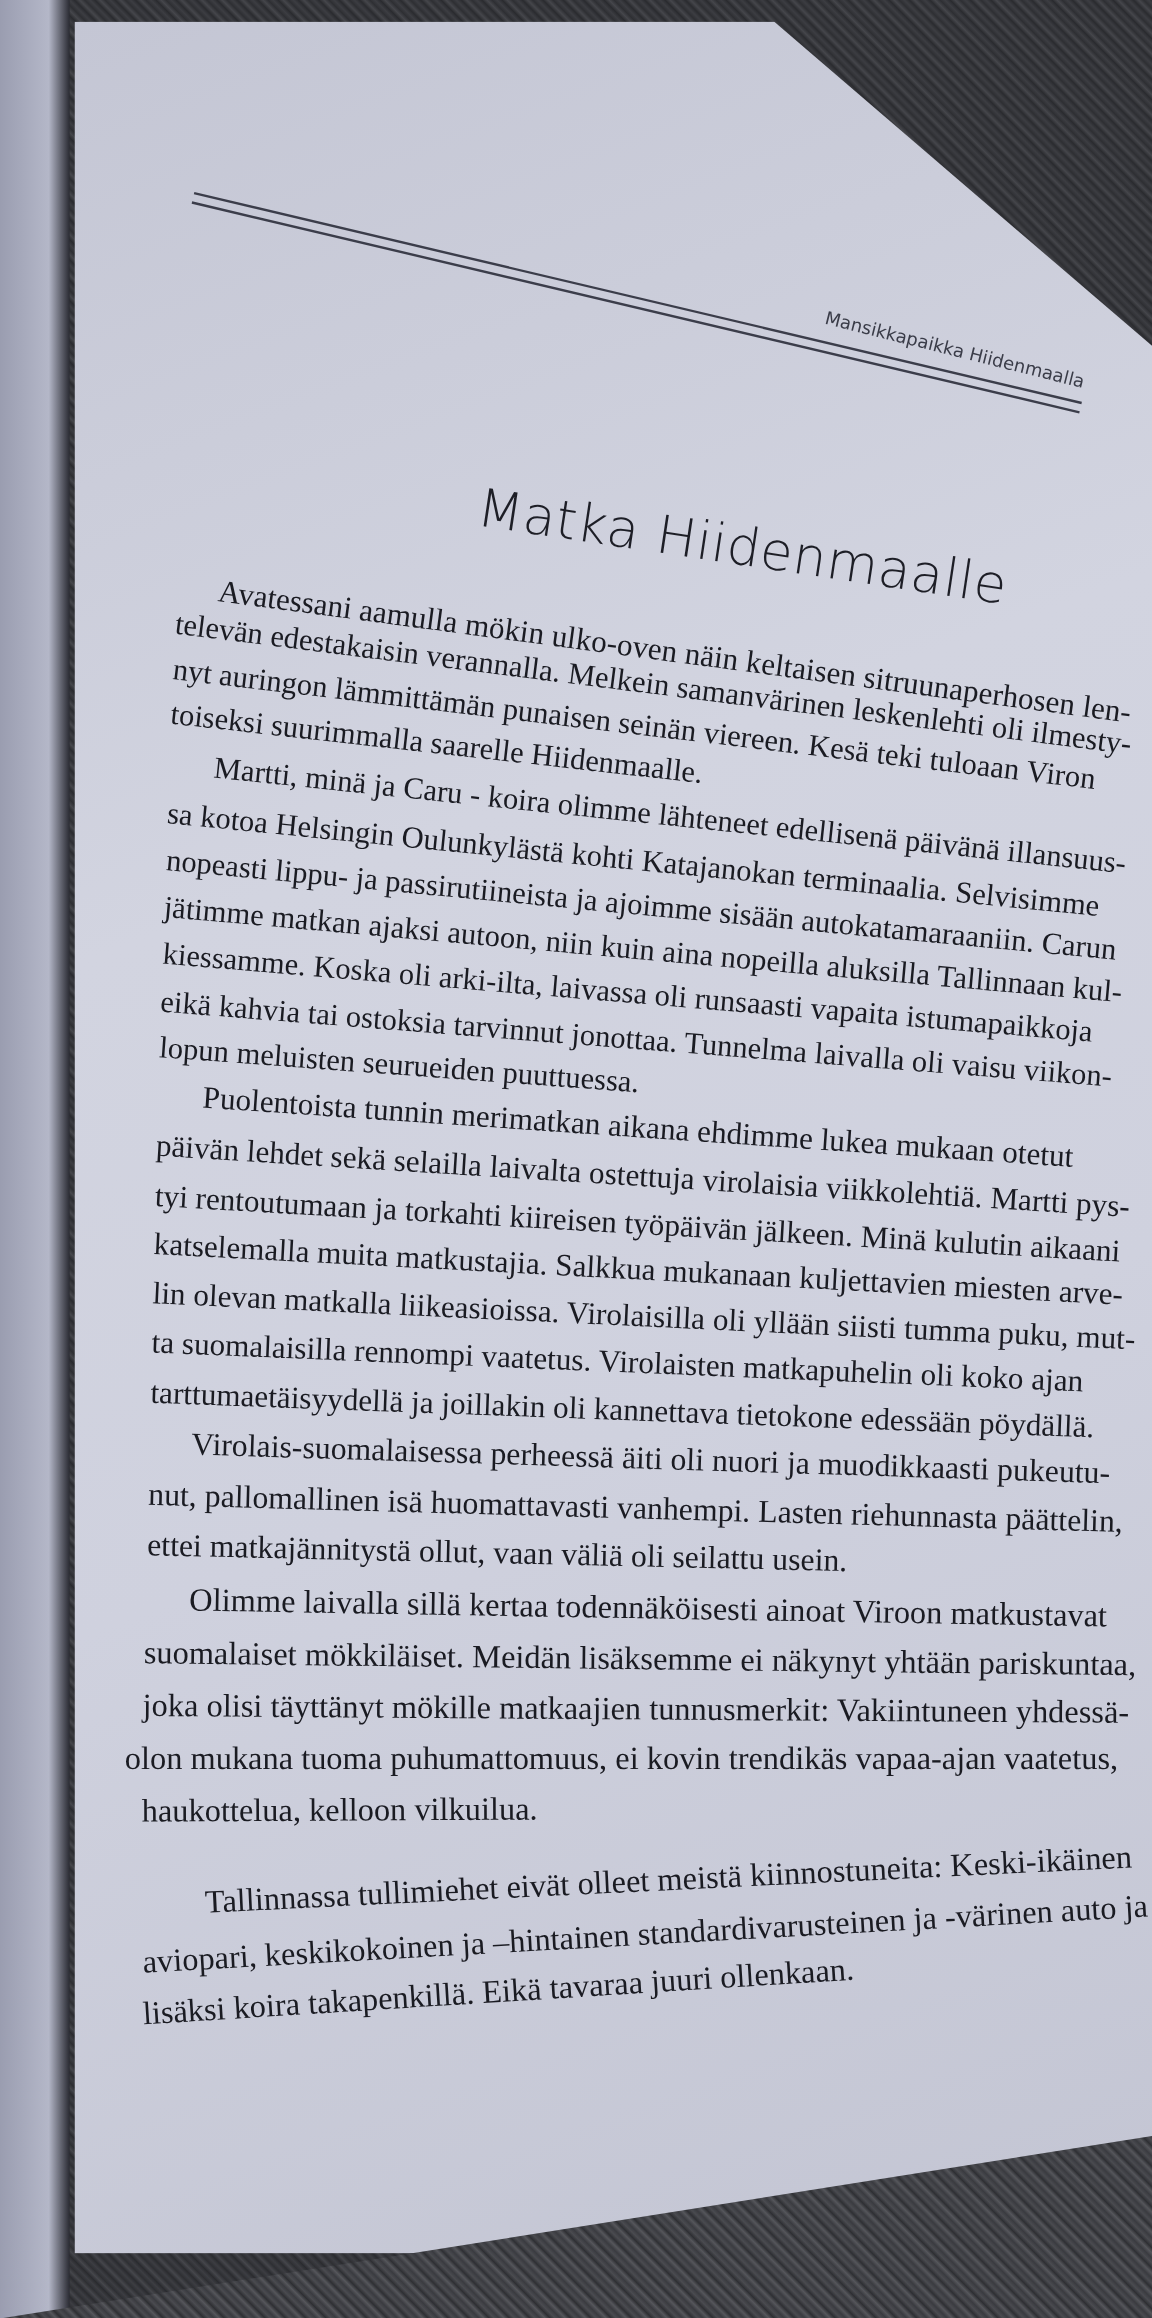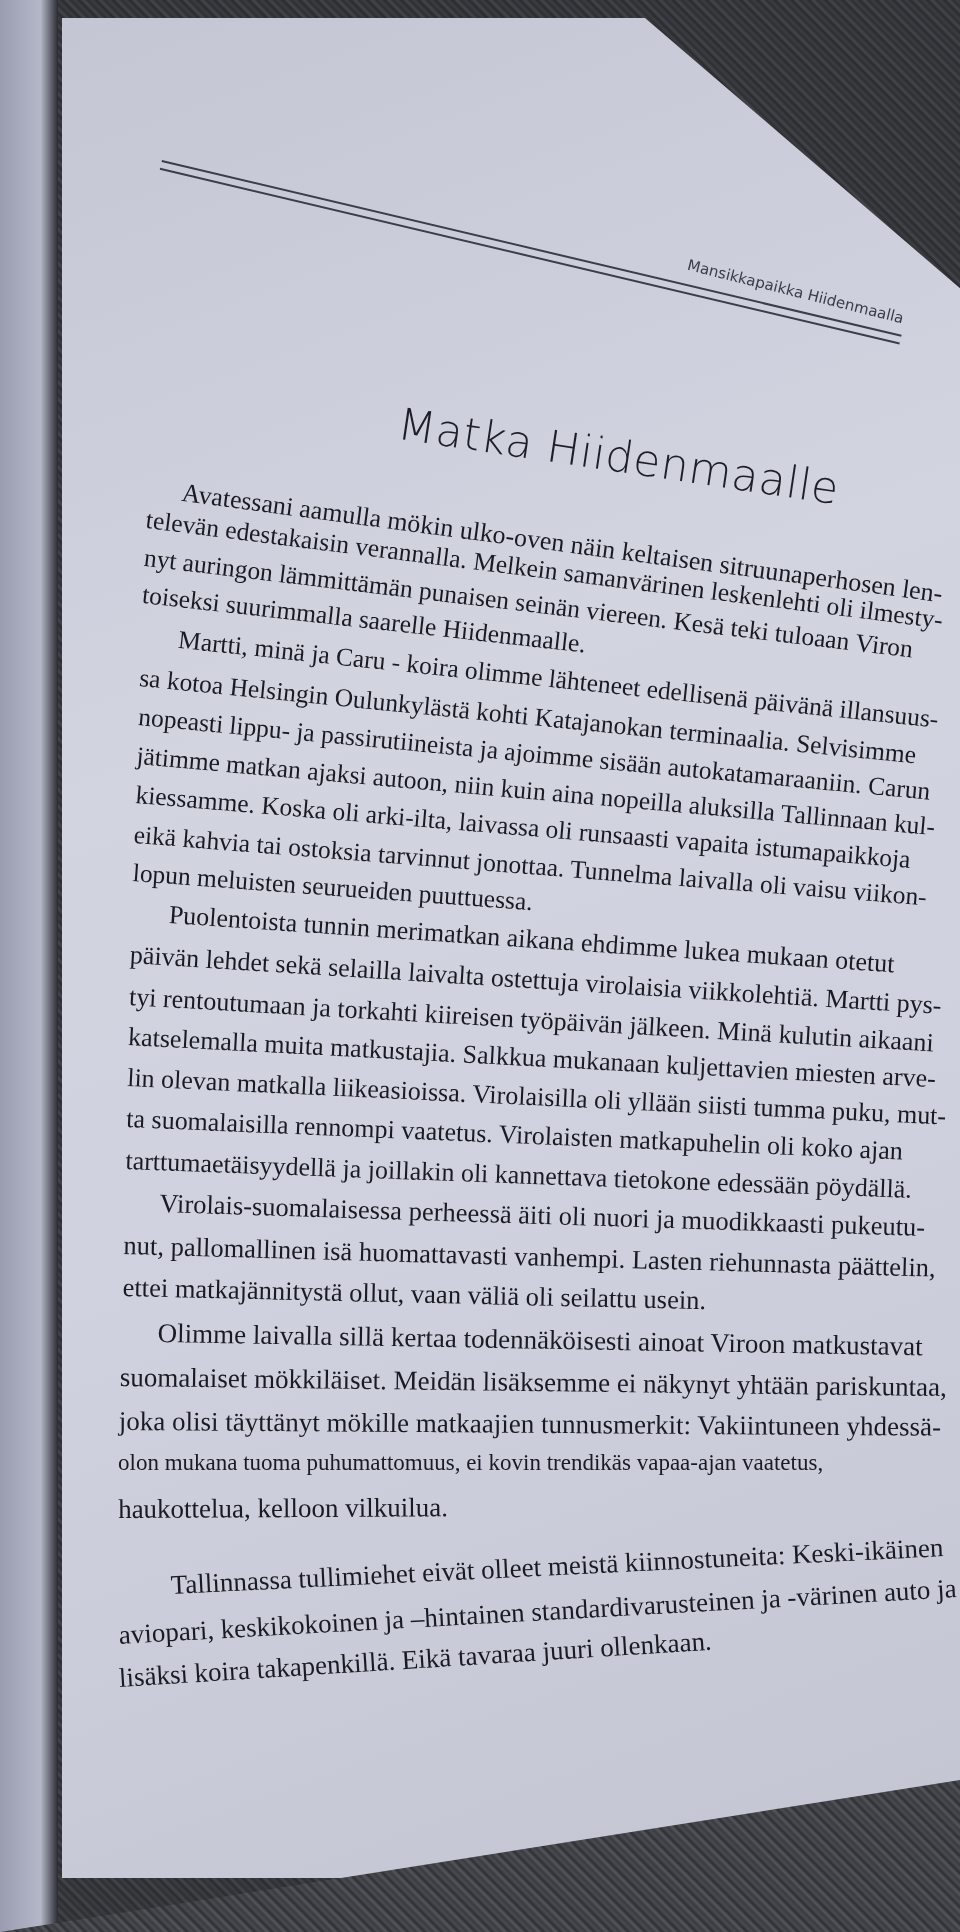--- a/index.html
+++ b/index.html
@@ -85,19 +85,19 @@
   <div class="line" style="left:127px; top:1104px; font-size:26px; transform:rotate(2.4deg);">ta suomalaisilla rennompi vaatetus. Virolaisten matkapuhelin oli koko ajan</div>
   <div class="line" style="left:126px; top:1146px; font-size:26px; transform:rotate(2.1deg);">tarttumaetäisyydellä ja joillakin oli kannettava tietokone edessään pöydällä.</div>
 
   <div class="line" style="left:160px; top:1188px; font-size:26.5px; transform:rotate(1.8deg);">Virolais-suomalaisessa perheessä äiti oli nuori ja muodikkaasti pukeutu-</div>
   <div class="line" style="left:124px; top:1230px; font-size:26.5px; transform:rotate(1.6deg);">nut, pallomallinen isä huomattavasti vanhempi. Lasten riehunnasta päättelin,</div>
   <div class="line" style="left:123px; top:1272px; font-size:26.5px; transform:rotate(1.3deg);">ettei matkajännitystä ollut, vaan väliä oli seilattu usein.</div>
 
   <div class="line" style="left:158px; top:1318px; font-size:27px; transform:rotate(1deg);">Olimme laivalla sillä kertaa todennäköisesti ainoat Viroon matkustavat</div>
   <div class="line" style="left:120px; top:1362px; font-size:27px; transform:rotate(0.7deg);">suomalaiset mökkiläiset. Meidän lisäksemme ei näkynyt yhtään pariskuntaa,</div>
   <div class="line" style="left:119px; top:1406px; font-size:27px; transform:rotate(0.4deg);">joka olisi täyttänyt mökille matkaajien tunnusmerkit: Vakiintuneen yhdessä-</div>
-  <div class="line" style="left:118px; top:1450px; font-size:23px; transform:rotate(0deg);text-align:right;">olon mukana tuoma puhumattomuus, ei kovin trendikäs vapaa-ajan vaatetus,</div>
+  <div class="line" style="left:104px; top:1450px; font-size:27px; transform:rotate(0deg);text-align:right;">olon mukana tuoma puhumattomuus, ei kovin trendikäs vapaa-ajan vaatetus,</div>
   <div class="line" style="left:118px; top:1494px; font-size:27px; transform:rotate(-0.3deg);">haukottelua, kelloon vilkuilua.</div>
 
   <div class="line" style="left:170px; top:1570px; font-size:27px; transform:rotate(-2.8deg);">Tallinnassa tullimiehet eivät olleet meistä kiinnostuneita: Keski-ikäinen</div>
   <div class="line" style="left:118px; top:1620px; font-size:27px; transform:rotate(-3.2deg);">aviopari, keskikokoinen ja –hintainen standardivarusteinen ja -värinen auto ja</div>
   <div class="line" style="left:118px; top:1663px; font-size:27px; transform:rotate(-3.6deg);">lisäksi koira takapenkillä. Eikä tavaraa juuri ollenkaan.</div>
 </div>
 
 </body></html>

